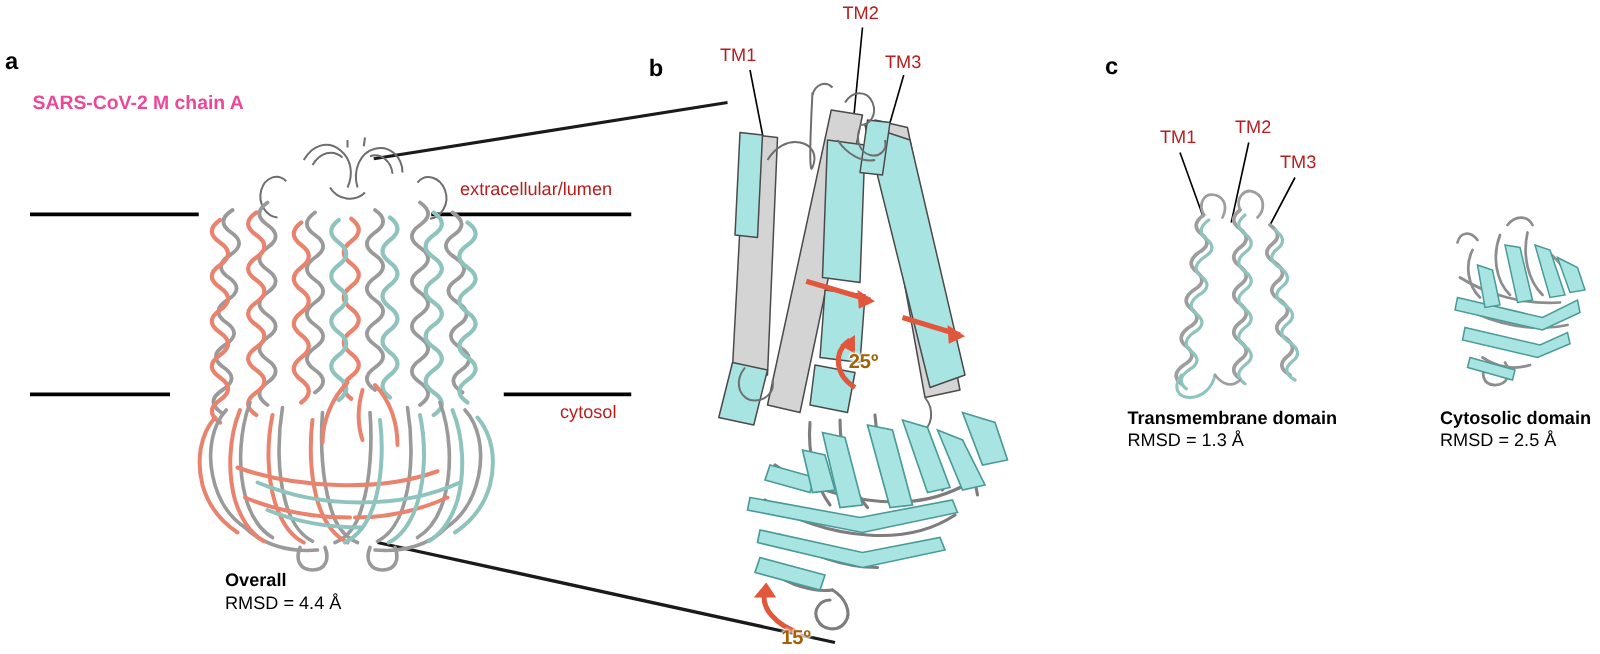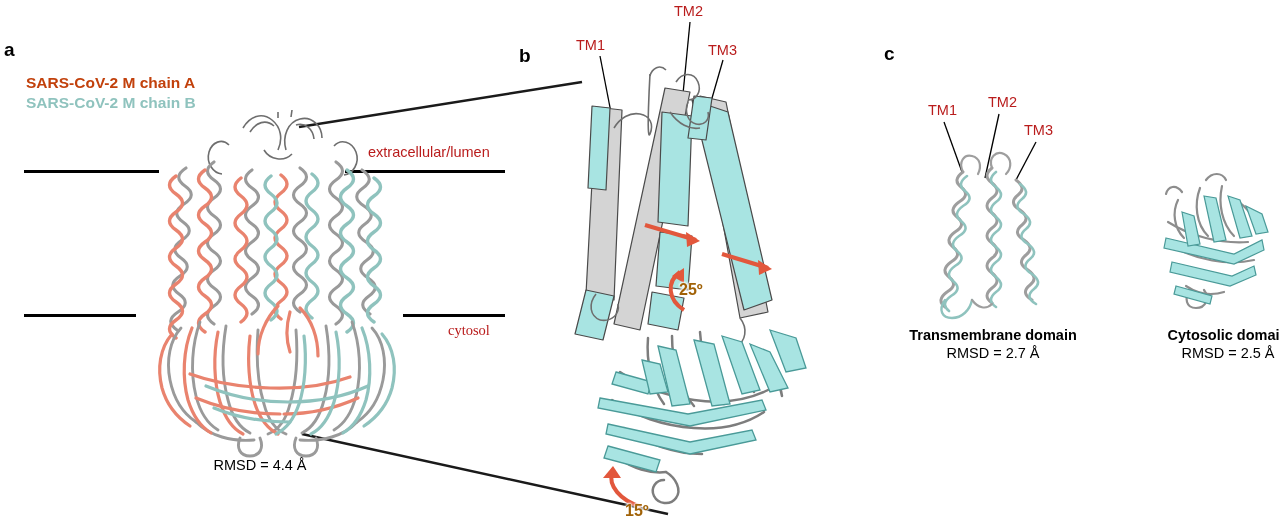--- a/index.html
+++ b/index.html
@@ -4,53 +4,53 @@
 <style>
   html,body{margin:0;padding:0;background:#ffffff;}
   body{width:1280px;height:523px;position:relative;overflow:hidden;
        font-family:"Liberation Sans",sans-serif;color:#000;}
   .fig{position:absolute;inset:0;}
   .panel-letter{position:absolute;font-weight:bold;font-size:19px;line-height:1;color:#000;}
   .legend{position:absolute;left:26px;top:73px;}
   .legend div{font-size:15.5px;font-weight:bold;line-height:19.5px;white-space:nowrap;}
   .lbl{position:absolute;font-size:14.5px;color:#b91c1c;white-space:nowrap;}
   .lbl.bold{font-weight:bold;}
-  .cap{position:absolute;text-align:center;font-size:14.5px;line-height:18px;white-space:nowrap;}
+  .cap{position:absolute;font-size:14.5px;line-height:18px;white-space:nowrap;}
   .cap .t1{font-weight:bold;display:block;}
   .cap .t2{display:block;}
   .rule{position:absolute;background:#000;height:3px;}
   .ang{position:absolute;font-size:16px;font-weight:bold;color:#a16207;
        text-shadow:0 0 3px #fff,0 0 3px #fff,0 0 3px #fff,0 0 2px #fff;}
   svg{position:absolute;left:0;top:0;overflow:visible;}
   .ld{stroke:#000;stroke-width:1.3;fill:none;}
   .connector{stroke:#1a1a1a;stroke-width:2.6;fill:none;}
 </style>
 </head>
 <body>
 
 <div class="fig">
 
   <div class="panel-letter" style="left:4px;top:40px;">a</div>
   <div class="panel-letter" style="left:519px;top:46px;">b</div>
   <div class="panel-letter" style="left:884px;top:44px;">c</div>
 
   <div class="legend">
-    <div style="color:#c2410c">SARS-CoV-2 M chain A</div>
-    <div style="color:#8fc3be">SARS-CoV-2 M chain B</div>
+    <div style="color:#ec4899">SARS-CoV-2 M chain A</div>
   </div>
 
   <div class="rule" style="left:24px;top:170px;width:135px;"></div>
   <div class="rule" style="left:345px;top:170px;width:160px;"></div>
   <div class="lbl" style="left:368px;top:144px;">extracellular/lumen</div>
 
   <div class="rule" style="left:24px;top:314px;width:112px;"></div>
   <div class="rule" style="left:403px;top:314px;width:102px;"></div>
-  <div class="lbl" style="left:448px;top:322px;font-family:Liberation Serif, serif;">cytosol</div>
+  <div class="lbl" style="left:448px;top:322px;">cytosol</div>
 
   <div class="cap" style="left:180px;top:456px;width:160px;">
+    <span class="t1">Overall</span>
     <span class="t2">RMSD = 4.4 Å</span>
   </div>
 
   <svg width="1280" height="523">
     <line class="connector" x1="299" y1="127" x2="582" y2="82"></line>
     <line class="connector" x1="302" y1="434" x2="668" y2="514"></line>
   </svg>
 
   <svg width="1280" height="523">
     <g>
@@ -261,20 +261,20 @@
       <polygon points="1204,196 1216,198 1226,240 1214,242"></polygon>
       <polygon points="1228,196 1240,200 1252,236 1240,238"></polygon>
       <polygon points="1182,212 1194,216 1200,244 1188,246"></polygon>
       <polygon points="1176,286 1212,296 1210,304 1174,294"></polygon>
       <polygon points="1246,206 1262,214 1268,232 1256,234"></polygon>
     </g>
   </svg>
 
   <div class="cap" style="left:902px;top:326px;width:182px;">
     <span class="t1">Transmembrane domain</span>
-    <span class="t2">RMSD = 2.7 Å</span>
+    <span class="t2">RMSD = 1.3 Å</span>
   </div>
   <div class="cap" style="left:1152px;top:326px;width:152px;">
     <span class="t1">Cytosolic domain</span>
     <span class="t2">RMSD = 2.5 Å</span>
   </div>
 
 </div>
 
 </body></html>

